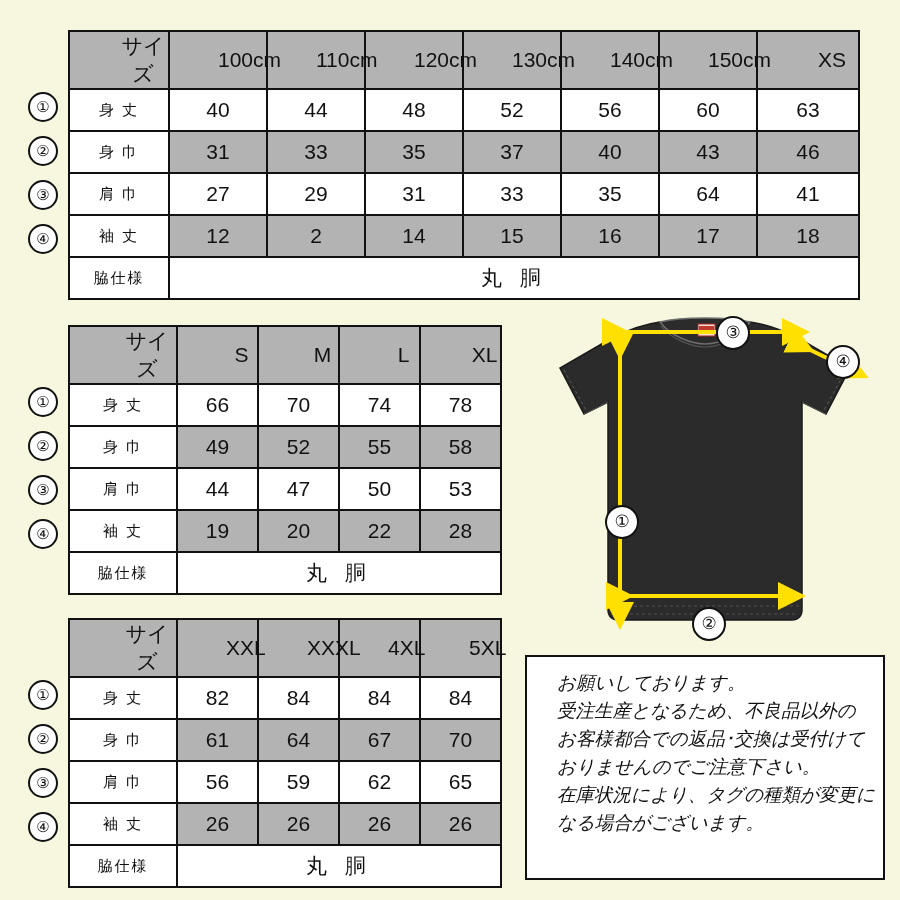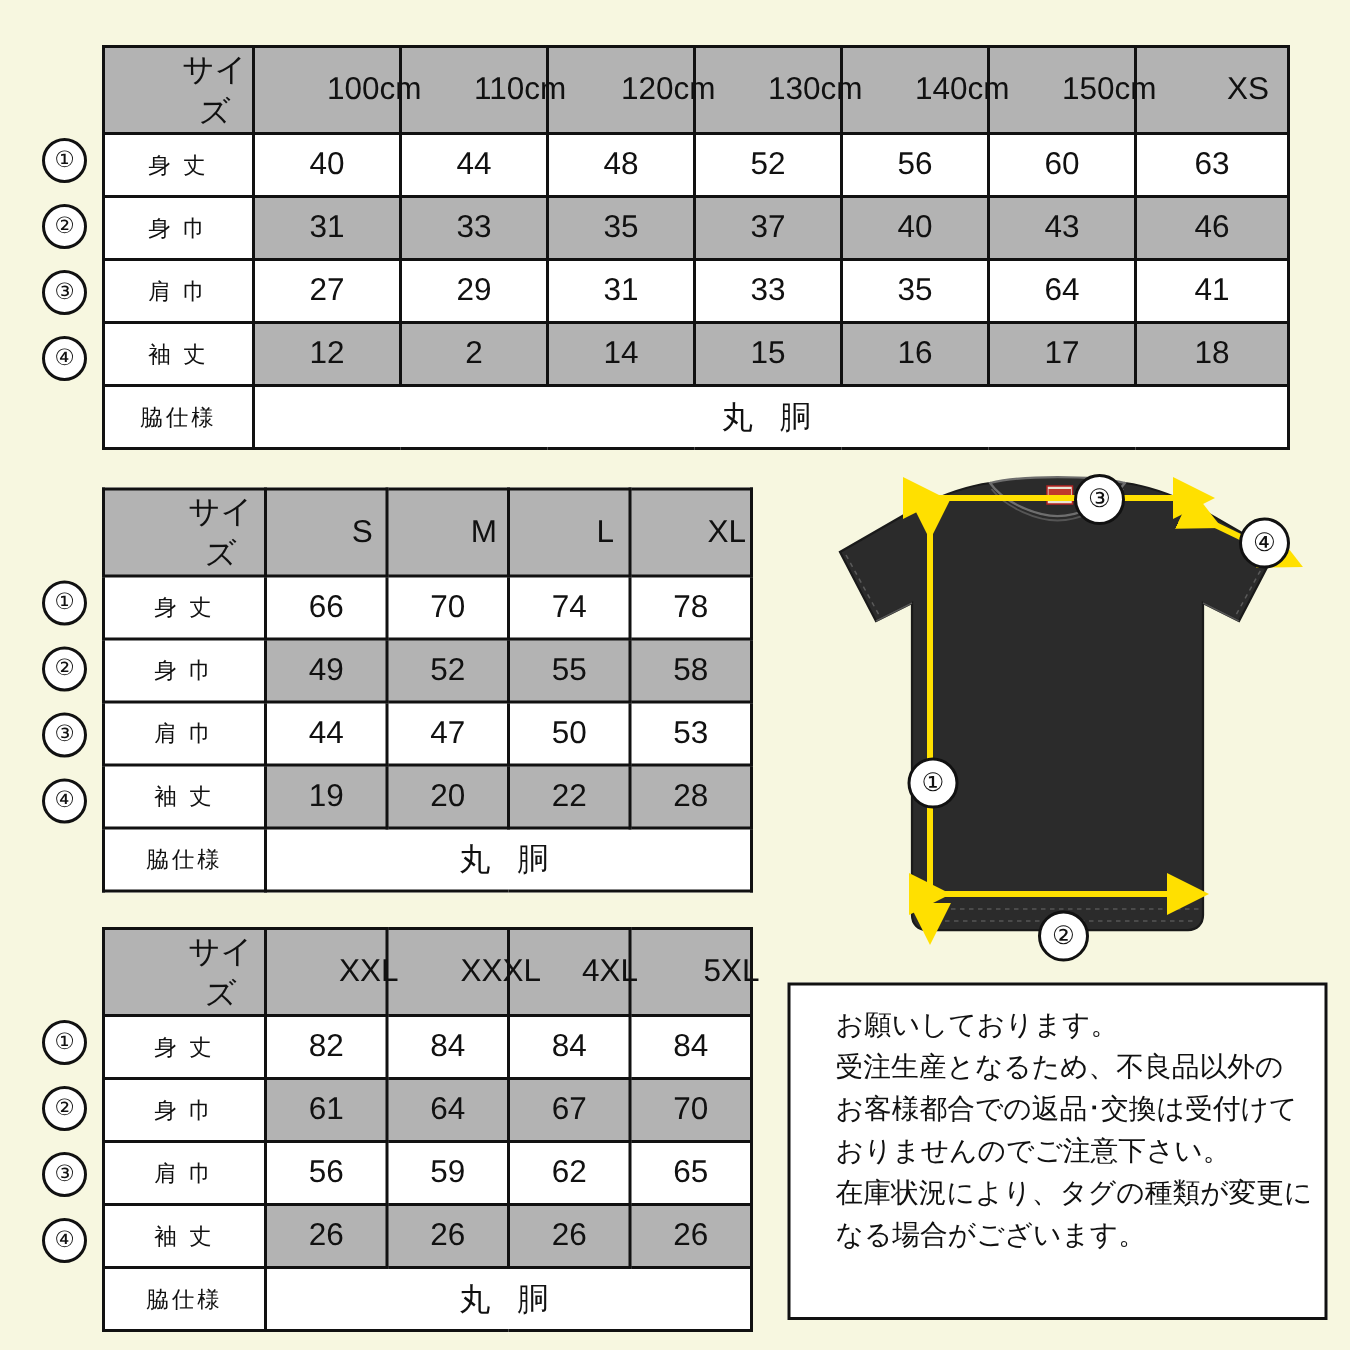--- a/index.html
+++ b/index.html
@@ -104,20 +104,21 @@
     padding: 12px 14px 10px 14px;
   }
   .note-line {
     font-size: 18.5px;
     line-height: 28px;
     white-space: nowrap;
     color: #111;
   }
   .note-line.indent {
     padding-left: 16px;
+    font-style: italic;
   }
 
   .circ-overlay {
     position: absolute;
     width: 30px;
     height: 30px;
     border: 2px solid #111;
     border-radius: 50%;
     background: #fff;
     color: #111;

